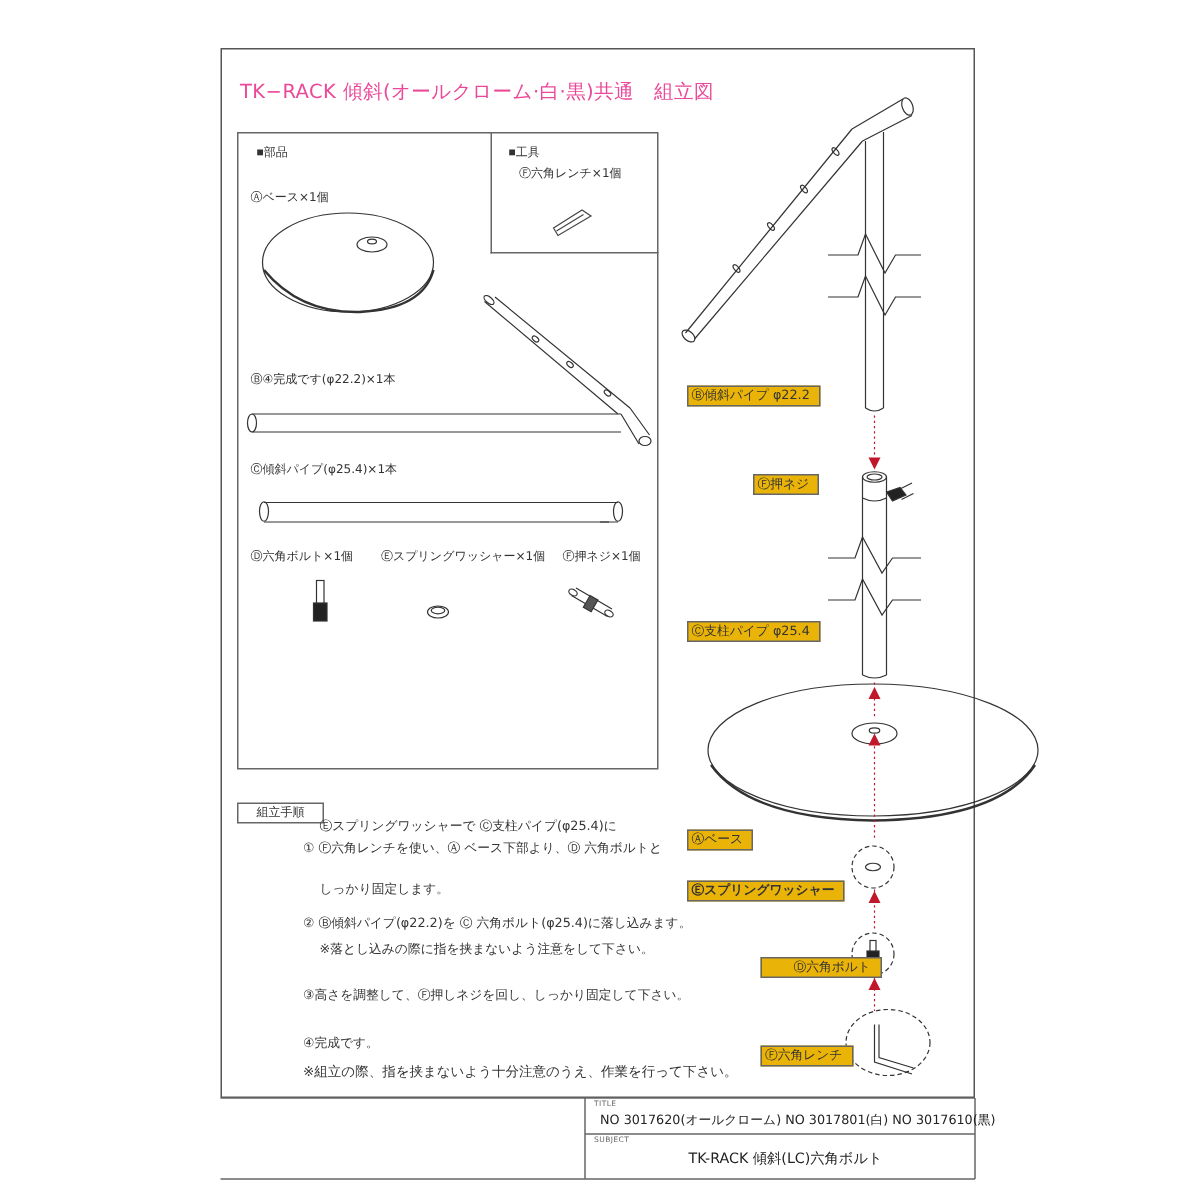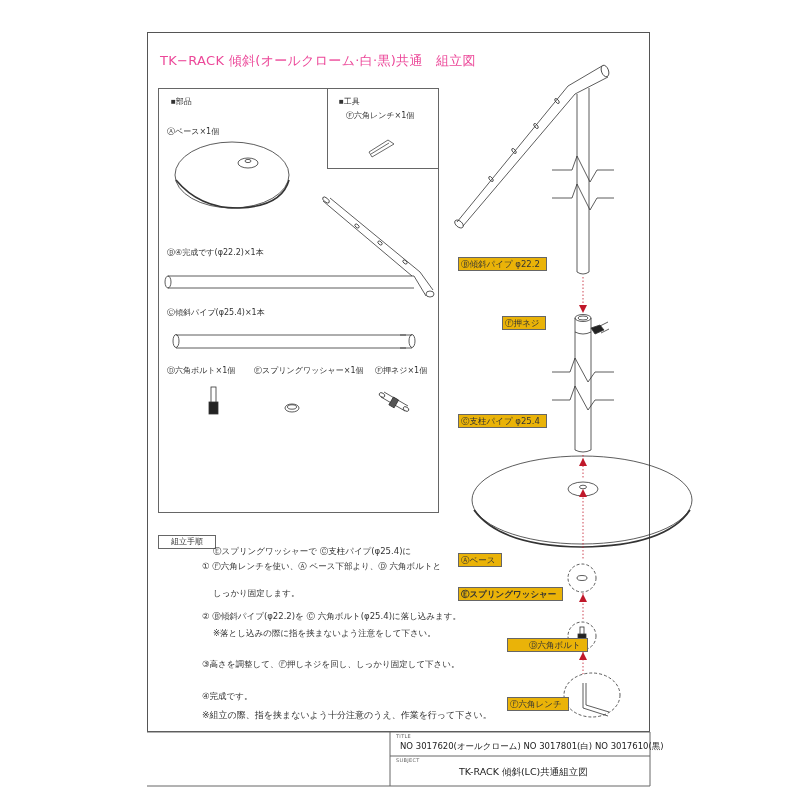--- a/index.html
+++ b/index.html
@@ -174,13 +174,13 @@
 <div class="abs step" style="left:181px;top:588px;">しっかり固定します。</div>
 <div class="abs step" style="left:170px;top:611px;">② Ⓑ傾斜パイプ(φ22.2)を Ⓒ 六角ボルト(φ25.4)に落し込みます。</div>
 <div class="abs step" style="left:181px;top:628px;">※落とし込みの際に指を挟まないよう注意をして下さい。</div>
 <div class="abs step" style="left:170px;top:659px;">③高さを調整して、Ⓕ押しネジを回し、しっかり固定して下さい。</div>
 <div class="abs step" style="left:170px;top:691px;">④完成です。</div>
 <div class="abs step" style="left:170px;top:710px;font-size:9px;">※組立の際、指を挟まないよう十分注意のうえ、作業を行って下さい。</div>
 
 <div class="abs tb-tiny" style="left:396px;top:733px;">TITLE</div>
 <div class="abs tb" style="left:400px;top:741px;font-size:8.5px;">NO 3017620(オールクローム)  NO  3017801(白)  NO 3017610(黒)</div>
 <div class="abs tb-tiny" style="left:396px;top:757px;">SUBJECT</div>
-<div class="abs tb" style="left:459px;top:766px;">TK-RACK  傾斜(LC)共通組立図</div>
+<div class="abs tb" style="left:459px;top:766px;">TK-RACK  傾斜(LC)六角ボルト</div>
 
 </body></html>

